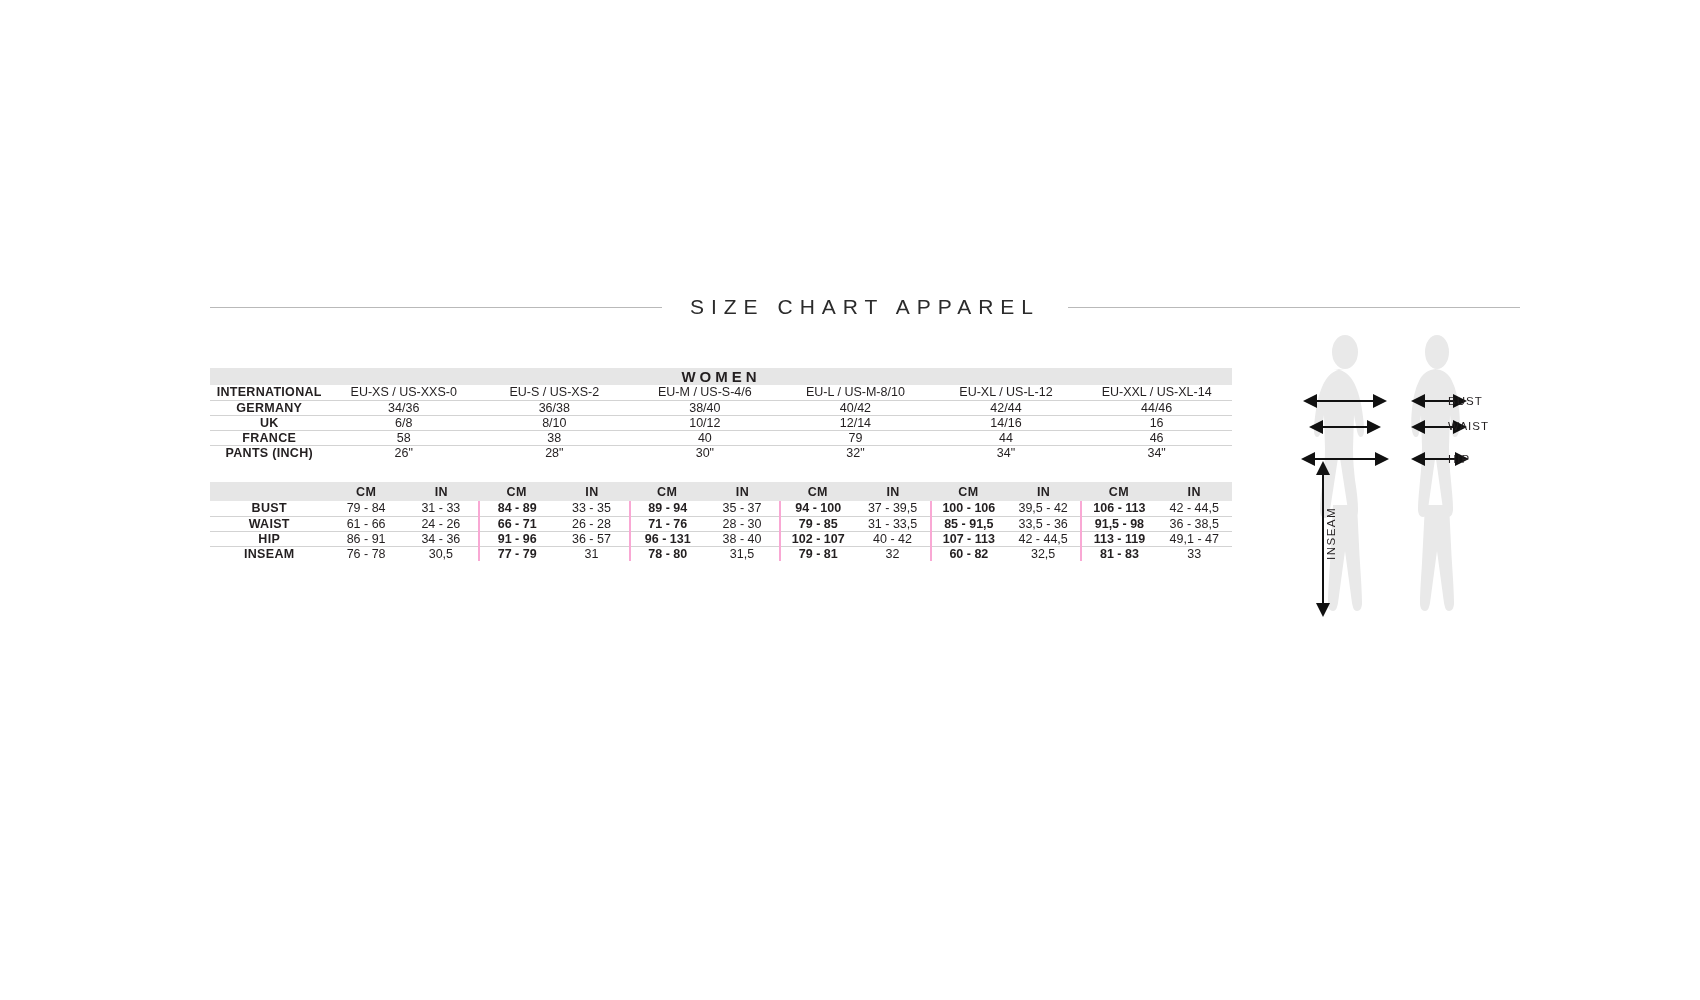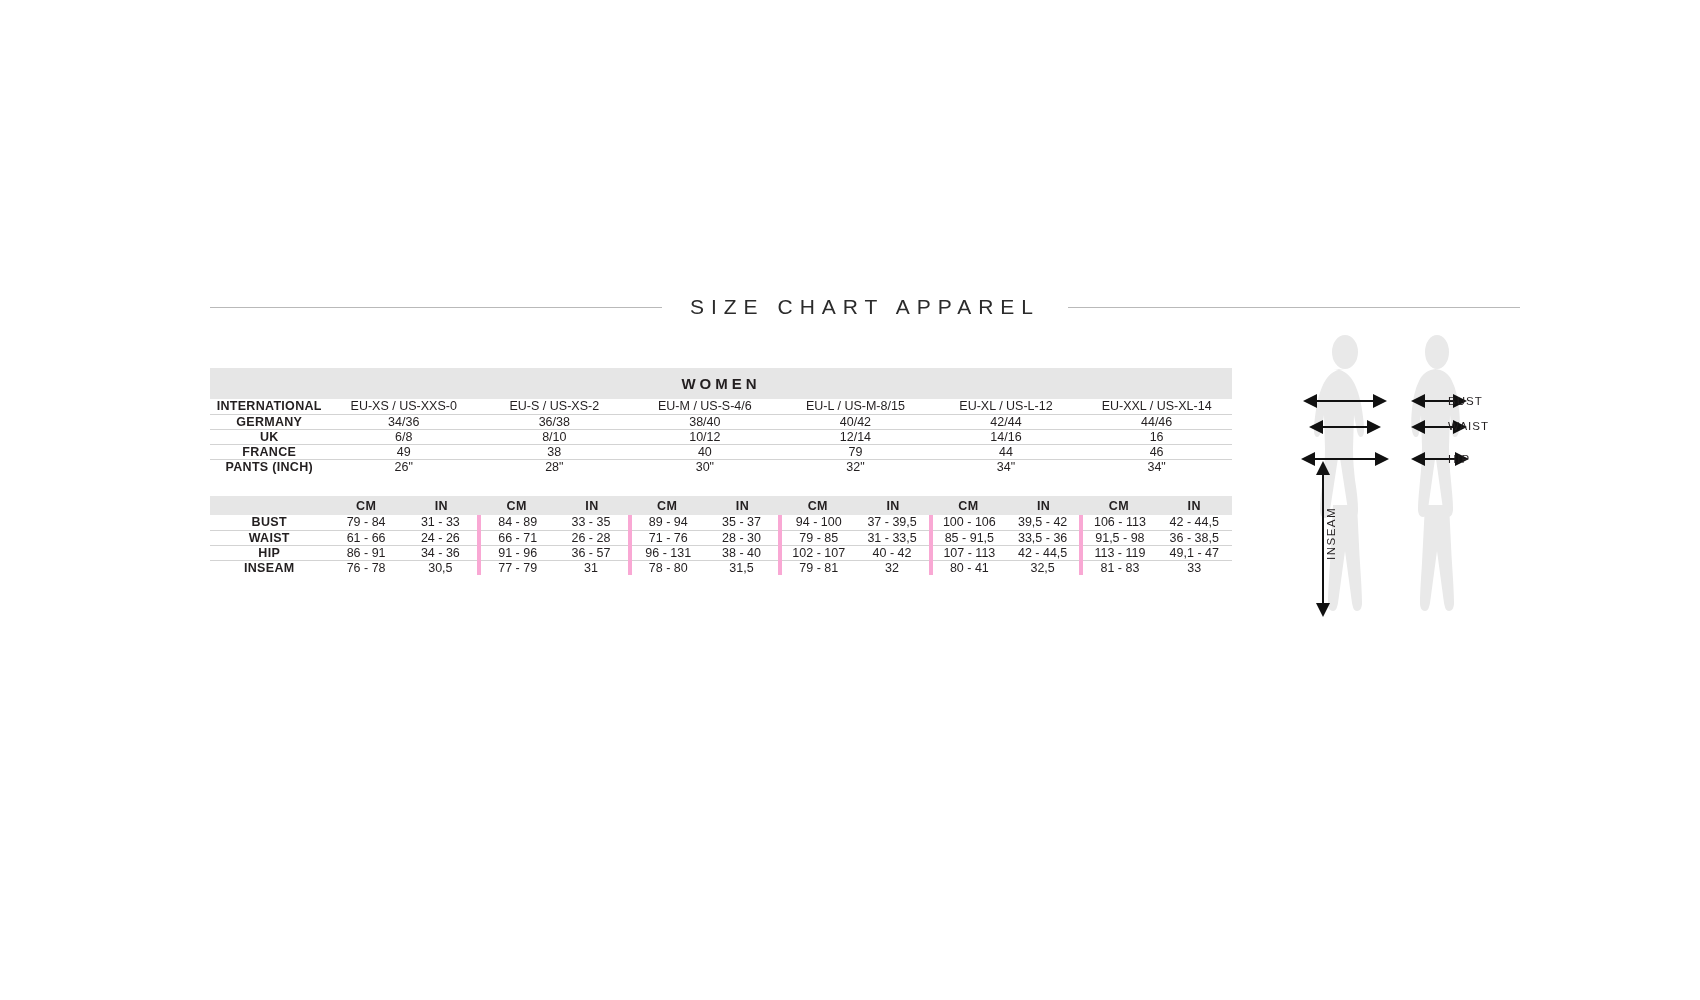--- a/index.html
+++ b/index.html
@@ -58,21 +58,21 @@
     width: 1022px;
     font-size: 12.5px;
     color: #231f20;
   }
   table.size td, table.size th {
     padding: 0;
     margin: 0;
   }
   .hdr-band td {
     background: #e6e6e6;
-    height: 31px;
+    height: 17px;
     text-align: center;
     font-weight: bold;
     letter-spacing: 4px;
     font-size: 15px;
   }
   .row {
     height: 15px;
   }
   .row td {
     border-bottom: 1px solid #d3d3d3;
@@ -81,21 +81,22 @@
     font-size: 12.5px;
   }
   .rowlabel {
     text-align: center !important;
     font-weight: bold;
     font-size: 12.5px;
     width: 118px;
     letter-spacing: 0.3px;
   }
   .grp-sep {
-    border-left: 4px solid #f9a8d4;
+    border-left: 2px solid #f9a8d4;
+    font-weight: bold;
   }
   .nb { border-bottom: none !important; }
 
   .spacer-row td {
     height: 22px;
     border-bottom: none;
   }
   .subhdr-band td {
     background: #e6e6e6;
     height: 19px;
@@ -169,21 +170,21 @@
       <tbody>
           <tr class="hdr-band">
         <td colspan="13">WOMEN</td>
       </tr>
 
       <tr class="row">
         <td class="rowlabel">INTERNATIONAL</td>
         <td colspan="2">EU-XS / US-XXS-0</td>
         <td colspan="2">EU-S / US-XS-2</td>
         <td colspan="2">EU-M / US-S-4/6</td>
-        <td colspan="2">EU-L / US-M-8/15</td>
+        <td colspan="2">EU-L / US-M-8/10</td>
         <td colspan="2">EU-XL / US-L-12</td>
         <td colspan="2">EU-XXL / US-XL-14</td>
       </tr>
 
       <tr class="row">
         <td class="rowlabel">GERMANY</td>
         <td colspan="2">34/36</td>
         <td colspan="2">36/38</td>
         <td colspan="2">38/40</td>
         <td colspan="2">40/42</td>
@@ -196,21 +197,21 @@
         <td colspan="2">6/8</td>
         <td colspan="2">8/10</td>
         <td colspan="2">10/12</td>
         <td colspan="2">12/14</td>
         <td colspan="2">14/16</td>
         <td colspan="2">16</td>
       </tr>
 
       <tr class="row">
         <td class="rowlabel">FRANCE</td>
-        <td colspan="2">49</td>
+        <td colspan="2">58</td>
         <td colspan="2">38</td>
         <td colspan="2">40</td>
         <td colspan="2">79</td>
         <td colspan="2">44</td>
         <td colspan="2">46</td>
       </tr>
 
       <tr class="row">
         <td class="rowlabel nb">PANTS (INCH)</td>
         <td colspan="2" class="nb">26"</td>
@@ -292,21 +293,21 @@
       <tr class="row">
         <td class="rowlabel nb">INSEAM</td>
         <td class="nb">76 - 78</td>
         <td class="nb">30,5</td>
         <td class="grp-sep nb">77 - 79</td>
         <td class="nb">31</td>
         <td class="grp-sep nb">78 - 80</td>
         <td class="nb">31,5</td>
         <td class="grp-sep nb">79 - 81</td>
         <td class="nb">32</td>
-        <td class="grp-sep nb">80 - 41</td>
+        <td class="grp-sep nb">60 - 82</td>
         <td class="nb">32,5</td>
         <td class="grp-sep nb">81 - 83</td>
         <td class="nb">33</td>
       </tr>
     </tbody>
       </table>
   </div>
 
   <div class="figures">
     <svg width="260" height="300" viewBox="0 0 260 300">

